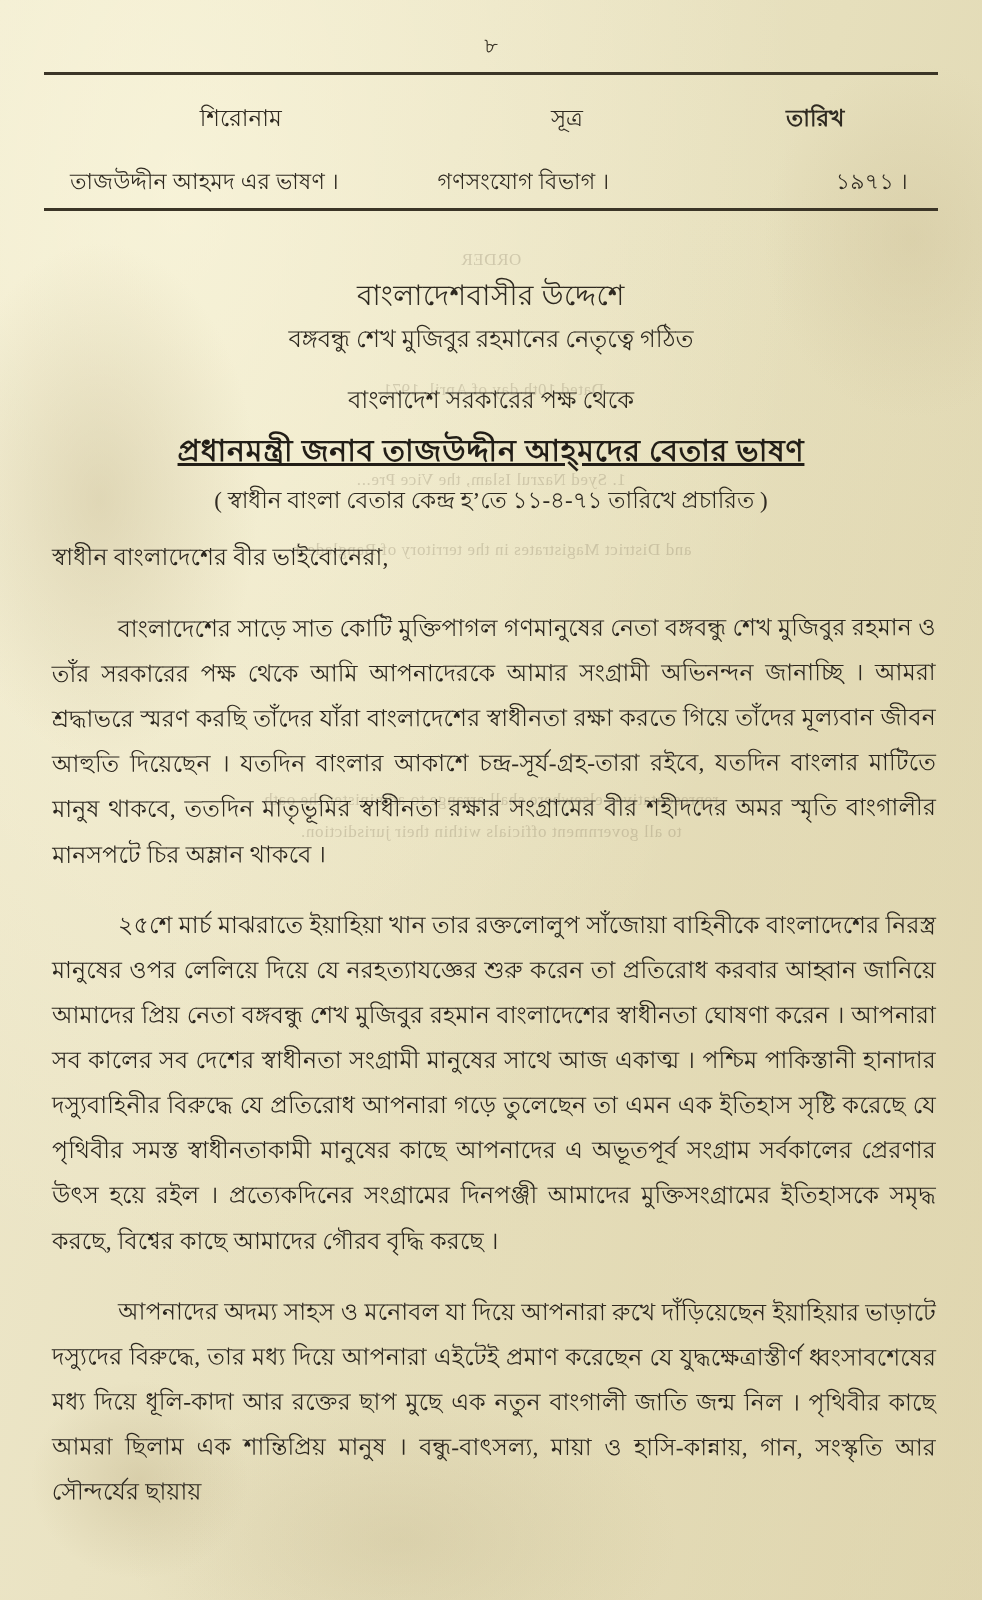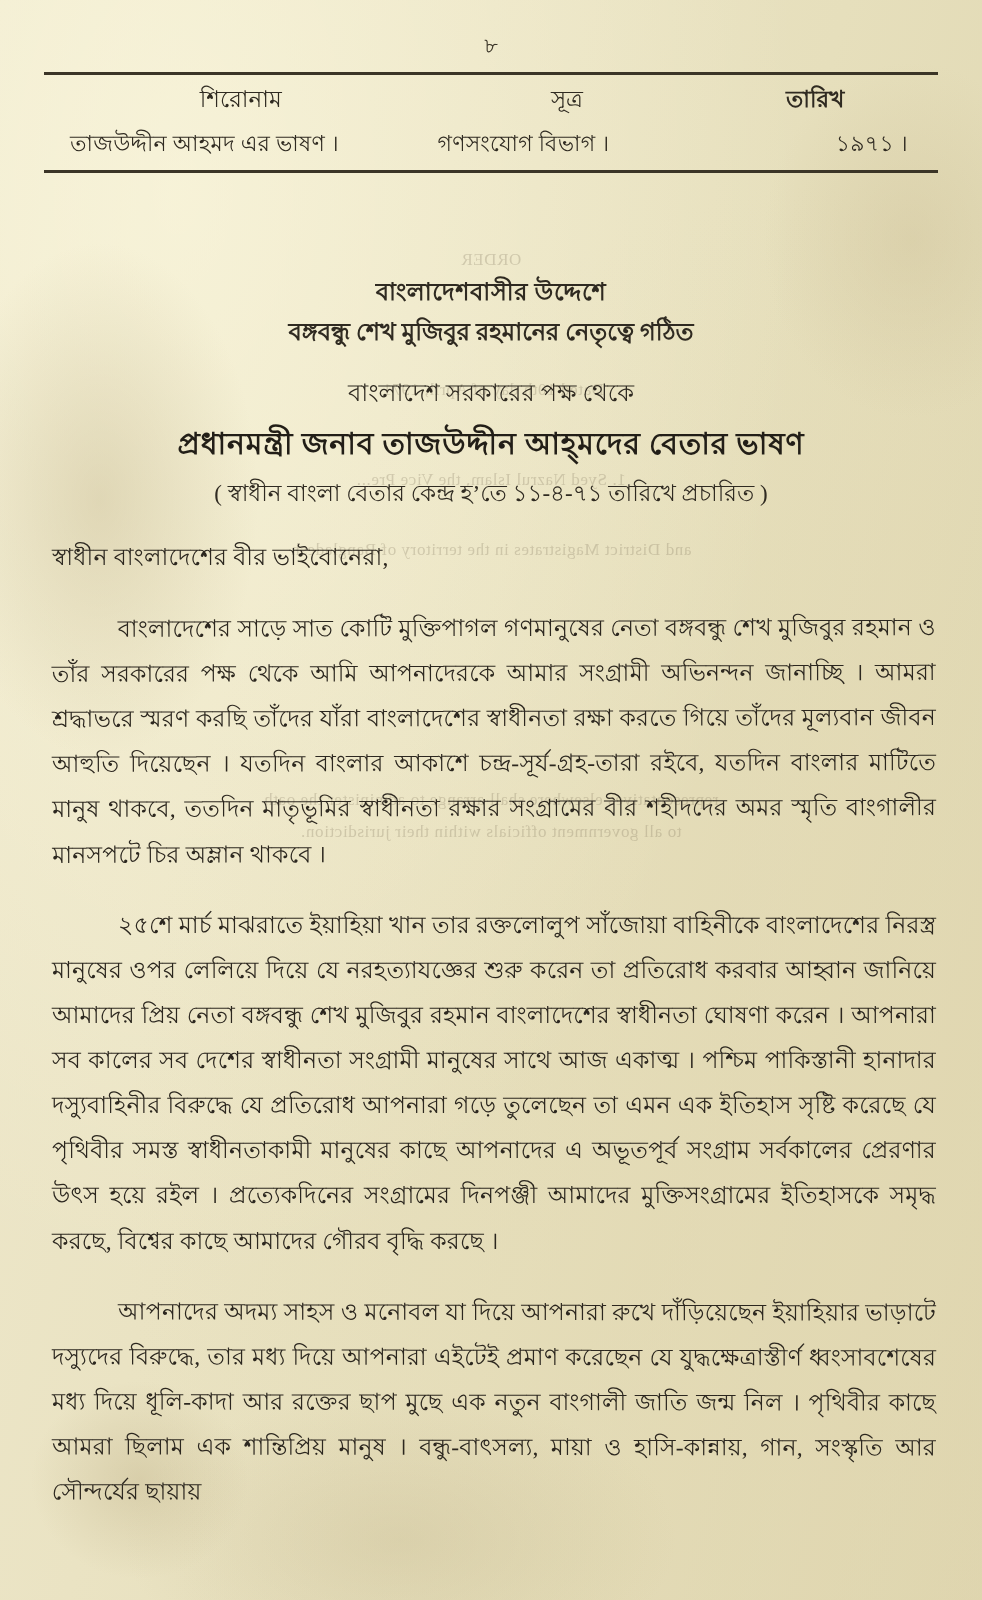--- a/index.html
+++ b/index.html
@@ -63,20 +63,21 @@
     left: 44px;
     right: 44px;
     top: 72px;
     border-top: 3px solid #3b3527;
     border-bottom: 3px solid #3b3527;
     padding: 6px 0 8px 0;
   }
   .head-row {
     display: flex;
     align-items: flex-start;
+    margin-top: 19px;
   }
   .hc1 { width: 42%; }
   .hc2 { width: 33%; }
   .hc3 { width: 25%; }
   .head-col-title {
     text-align: center;
     font-size: 23px;
     padding-bottom: 6px;
     color: #2f2a21;
   }
@@ -92,30 +93,31 @@
   .hc3 .head-cell-line { text-align: right; padding-right: 30px; }
 
   
   .title-block {
     position: absolute;
     left: 60px;
     right: 60px;
     top: 272px;
     text-align: center;
   }
-  .t-line  { font-size: 24px; line-height: 1.72; letter-spacing: 0.6px; font-weight: bold; }
-  .t-line2 { font-size: 24px; font-weight: bold; }
+  .t-line  { font-size: 28px; line-height: 1.72; letter-spacing: 0.6px; }
+  .t-line2 { font-size: 24px; }
   .t-line3 { font-size: 24px; margin-top: 21px; }
   .t-main  {
     font-size: 30px;
     font-weight: bold;
     letter-spacing: 0.8px;
     margin-top: 6px;
     margin-bottom: 2px;
     color: #221e17;
+    text-decoration: underline;
   }
   .t-sub   { font-size: 23px; margin-top: 4px; }
 
   
   .body {
     position: absolute;
     left: 52px;
     right: 46px;
     top: 535px;
   }

